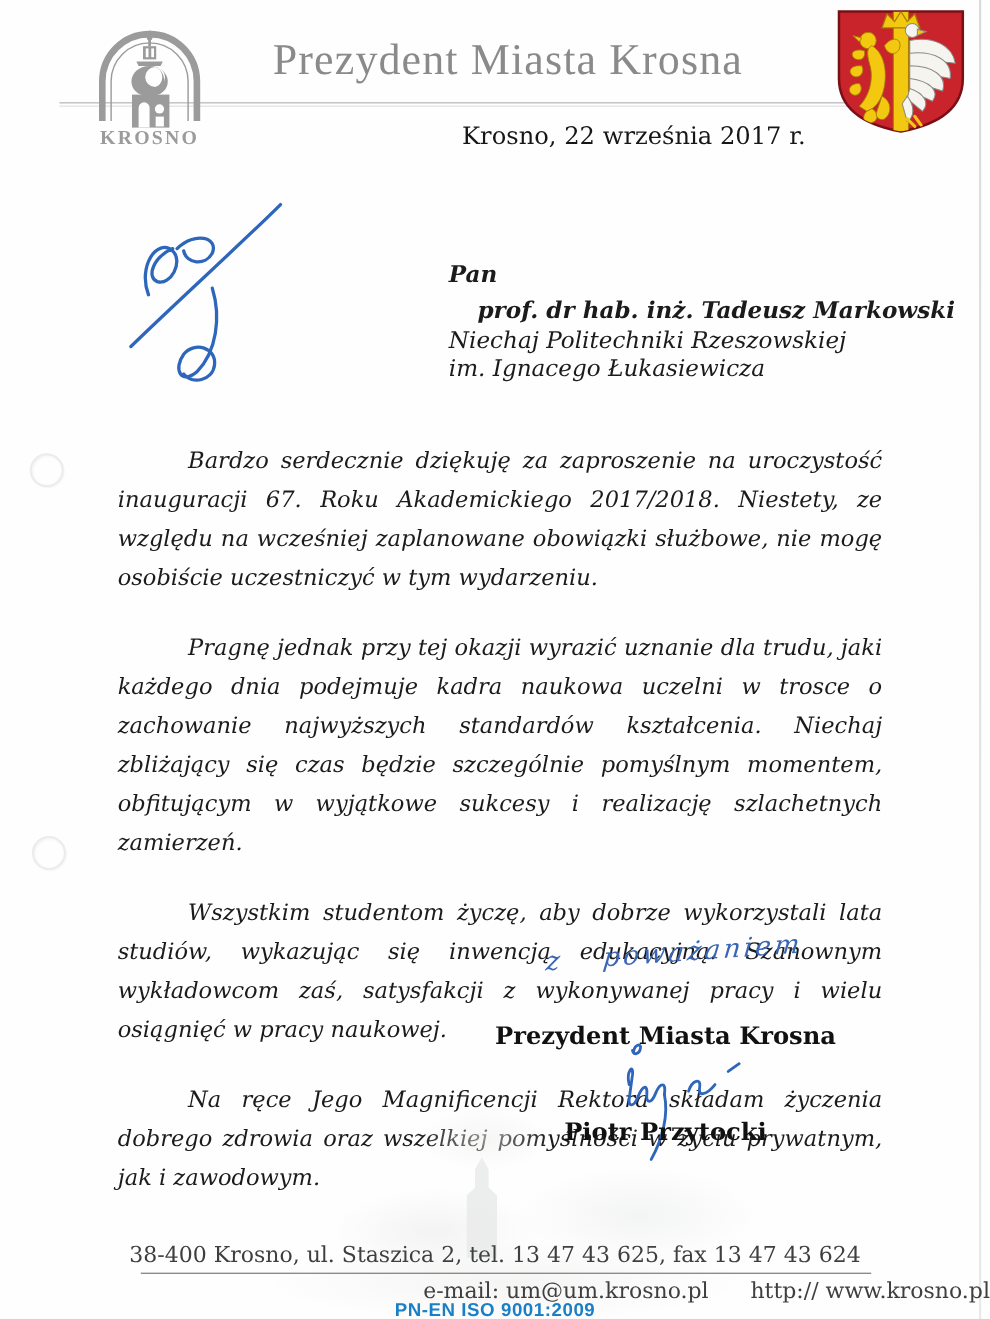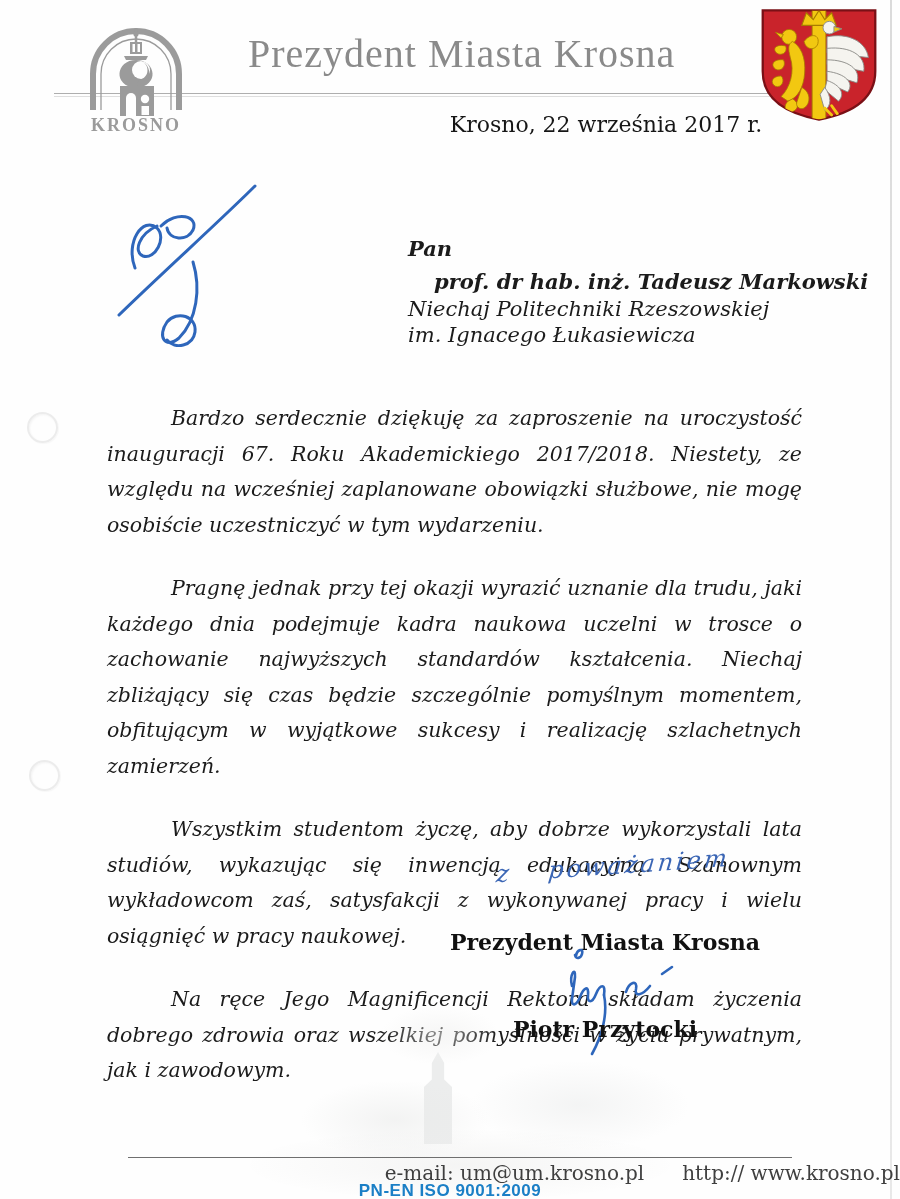--- a/index.html
+++ b/index.html
@@ -16,21 +16,21 @@
   .punch1{left:27px;top:412px;}
   .punch2{left:29px;top:760px;}
   
   .header-rule{position:absolute;left:54px;top:93px;width:802px;height:2px;
     border-top:1px solid #aeaeae;border-bottom:1px solid #dedede;}
   .logo{position:absolute;left:80px;top:12px;}
   .title{position:absolute;left:248px;top:30px;width:430px;
     font-family:"Liberation Serif", serif;font-size:40px;color:#8a8a8a;
     letter-spacing:1px;white-space:nowrap;}
   .coa{position:absolute;left:758px;top:7px;}
-  .date{position:absolute;left:420px;top:112px;width:372px;text-align:center;
+  .date{position:absolute;left:420px;top:112px;width:372px;text-align:left;
     font-size:22px;color:#161616;}
   
   .initials{position:absolute;left:105px;top:170px;}
   .hw-closing{position:absolute;left:496px;top:852px;
     font-size:24px;font-style:italic;color:#3b66b5;
     letter-spacing:3px;word-spacing:26px;
     transform:rotate(-4deg) skewX(-10deg);}
   .signature{position:absolute;left:546px;top:944px;}
   
   .recipient{position:absolute;left:408px;top:236px;font-size:21px;font-style:italic;line-height:26px;}
@@ -174,19 +174,20 @@
   </svg>
 
   <div class="signer-name">Piotr Przytocki</div>
 
   <div class="wm wm-tower"></div>
   <div class="wm wm-blob wm-b1"></div>
   <div class="wm wm-blob wm-b2"></div>
   <div class="wm wm-blob wm-b3"></div>
   <div class="wm wm-blob wm-b4"></div>
 
+  <div class="f-address">38-400 Krosno, ul. Staszica 2, tel. 13 47 43 625, fax 13 47 43 624</div>
   <div class="f-rule"></div>
   <div class="f-contact">
     <span>e-mail: um@um.krosno.pl</span><span class="gap">http:// www.krosno.pl</span>
   </div>
   <div class="f-iso">PN-EN  ISO 9001:2009</div>
 
 </div>
 
 </body></html>

